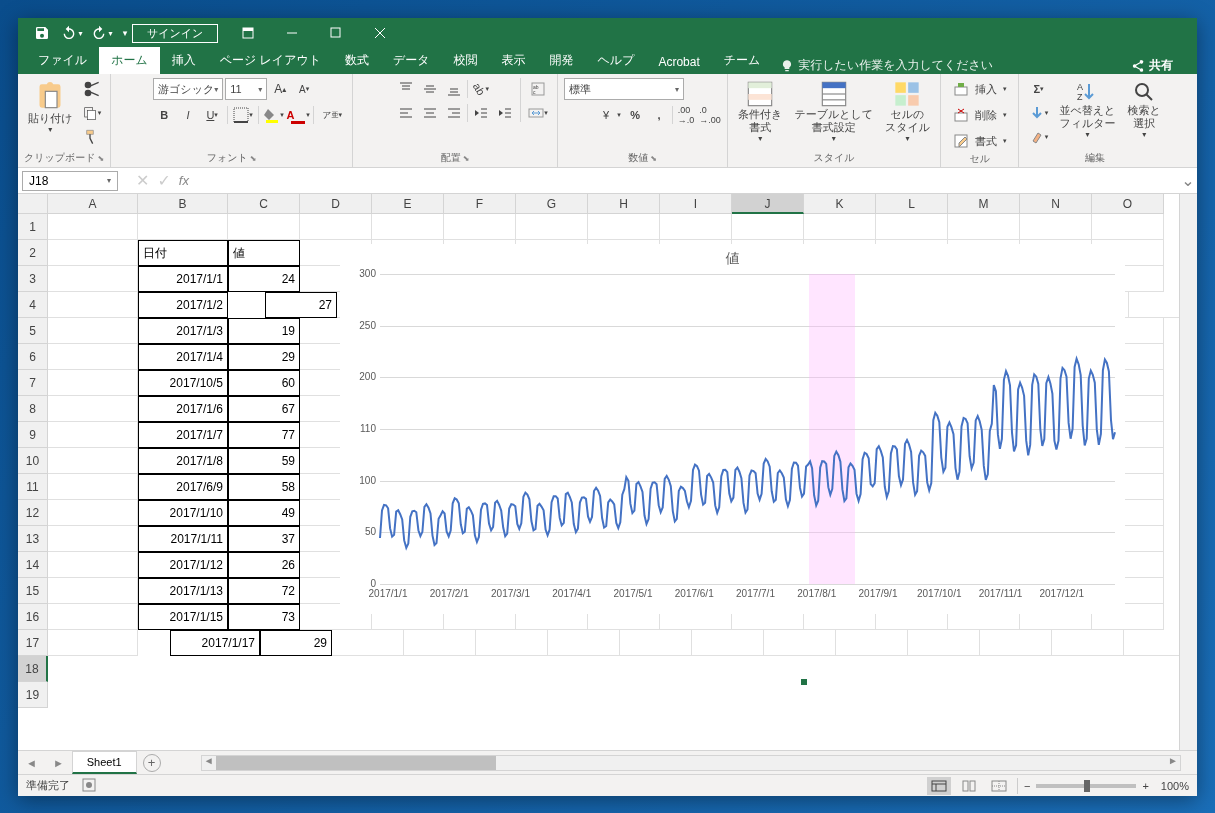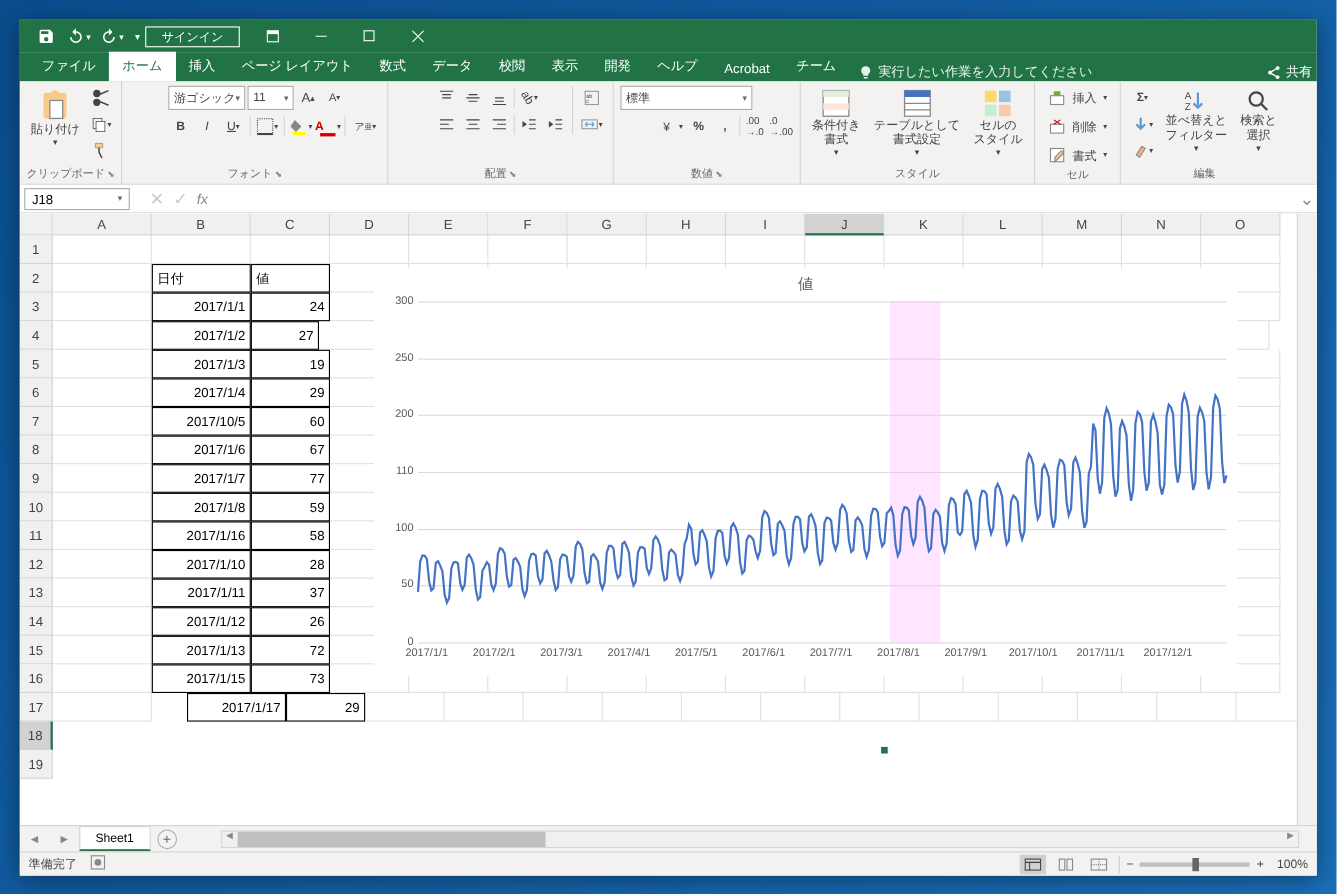--- a/index.html
+++ b/index.html
@@ -9,21 +9,21 @@
 .titlebar .qat { display: flex; align-items: center; padding-left: 10px; gap: 2px; }
 .titlebar .qat-btn { width: 28px; height: 24px; display: flex; align-items: center; justify-content: center; cursor: pointer; }
 .titlebar .title { flex: 1; text-align: center; }
 .titlebar .right { display: flex; align-items: center; }
 .titlebar .signin { border: 1px solid #fff; padding: 1px 14px; font-size: 11px; margin-right: 8px; cursor: pointer; }
 .titlebar .winbtn { width: 44px; height: 30px; display: flex; align-items: center; justify-content: center; cursor: pointer; }
 .tabs { background: #217346; height: 26px; display: flex; align-items: flex-end; padding-left: 8px; color: #fff; font-size: 12px; }
 .tabs .tab { padding: 5px 12px; cursor: pointer; }
 .tabs .tab.active { background: #fff; color: #217346; }
 .tabs .tellme { margin-left: 8px; display: flex; align-items: center; gap: 4px; opacity: 0.9; }
-.tabs .share { margin-left: auto; margin-right: 4px; display: flex; align-items: center; gap: 4px; }
+.tabs .share { margin-left: auto; margin-right: 24px; display: flex; align-items: center; gap: 4px; font-weight: bold; }
 .ribbon { background: #f3f2f1; border-bottom: 1px solid #d4d4d4; height: 94px; display: flex; font-size: 11px; color: #444; }
 .ribbon .group { border-right: 1px solid #d4d4d4; padding: 4px 6px 2px; display: flex; flex-direction: column; }
 .ribbon .group .body { flex: 1; display: flex; align-items: flex-start; gap: 4px; }
 .ribbon .group .label { text-align: center; font-size: 10px; color: #666; display: flex; justify-content: center; align-items: center; gap: 2px; }
 .ribbon .dialog-launcher { font-size: 8px; color: #888; }
 .bigbtn { display: flex; flex-direction: column; align-items: center; justify-content: center; padding: 2px 4px; cursor: pointer; text-align: center; line-height: 1.2; }
 .smallbtn { display: flex; align-items: center; justify-content: center; width: 22px; height: 22px; cursor: pointer; border: 1px solid transparent; }
 .rowstack { display: flex; flex-direction: column; gap: 2px; }
 .rowflex { display: flex; gap: 2px; align-items: center; padding-left: 36px; }
 .combo { border: 1px solid #ababab; background: #fff; height: 22px; display: flex; align-items: center; padding: 0 4px; font-size: 11px; }
@@ -594,21 +594,21 @@
             <div class="cell" style="width:72px;"></div>
             <div class="cell" style="width:72px;"></div>
             <div class="cell" style="width:72px;"></div>
             <div class="cell" style="width:72px;"></div>
             <div class="cell" style="width:72px;"></div>
             <div class="cell" style="width:72px;"></div>
           </div>
           <div class="cellrow">
             <div class="cell" style="width:90px;"></div>
             <div class="cell bd" style="width:90px;justify-content:flex-end;">2017/1/2</div>
-            <div class="cell bd" style="width:62px;">27</div>
+            <div class="cell bd" style="width:72px;margin-left:37px;">27</div>
             <div class="cell" style="width:72px;"></div>
             <div class="cell" style="width:72px;"></div>
             <div class="cell" style="width:72px;"></div>
             <div class="cell" style="width:72px;"></div>
             <div class="cell" style="width:72px;"></div>
             <div class="cell" style="width:72px;"></div>
             <div class="cell" style="width:72px;"></div>
             <div class="cell" style="width:72px;"></div>
             <div class="cell" style="width:72px;"></div>
             <div class="cell" style="width:72px;"></div>
@@ -712,39 +712,39 @@
             <div class="cell" style="width:72px;"></div>
             <div class="cell" style="width:72px;"></div>
             <div class="cell" style="width:72px;"></div>
             <div class="cell" style="width:72px;"></div>
             <div class="cell" style="width:72px;"></div>
             <div class="cell" style="width:72px;"></div>
             <div class="cell" style="width:72px;"></div>
           </div>
           <div class="cellrow">
             <div class="cell" style="width:90px;"></div>
-            <div class="cell bd" style="width:90px;justify-content:flex-end;">2017/1/16</div>
+            <div class="cell bd" style="width:90px;justify-content:flex-end;">2017/6/9</div>
             <div class="cell bd" style="width:72px;">58</div>
             <div class="cell" style="width:72px;"></div>
             <div class="cell" style="width:72px;"></div>
             <div class="cell" style="width:72px;"></div>
             <div class="cell" style="width:72px;"></div>
             <div class="cell" style="width:72px;"></div>
             <div class="cell" style="width:72px;"></div>
             <div class="cell" style="width:72px;"></div>
             <div class="cell" style="width:72px;"></div>
             <div class="cell" style="width:72px;"></div>
             <div class="cell" style="width:72px;"></div>
             <div class="cell" style="width:72px;"></div>
             <div class="cell" style="width:72px;"></div>
           </div>
           <div class="cellrow">
             <div class="cell" style="width:90px;"></div>
             <div class="cell bd" style="width:90px;justify-content:flex-end;">2017/1/10</div>
-            <div class="cell bd" style="width:72px;">28</div>
+            <div class="cell bd" style="width:72px;">49</div>
             <div class="cell" style="width:72px;"></div>
             <div class="cell" style="width:72px;"></div>
             <div class="cell" style="width:72px;"></div>
             <div class="cell" style="width:72px;"></div>
             <div class="cell" style="width:72px;"></div>
             <div class="cell" style="width:72px;"></div>
             <div class="cell" style="width:72px;"></div>
             <div class="cell" style="width:72px;"></div>
             <div class="cell" style="width:72px;"></div>
             <div class="cell" style="width:72px;"></div>

